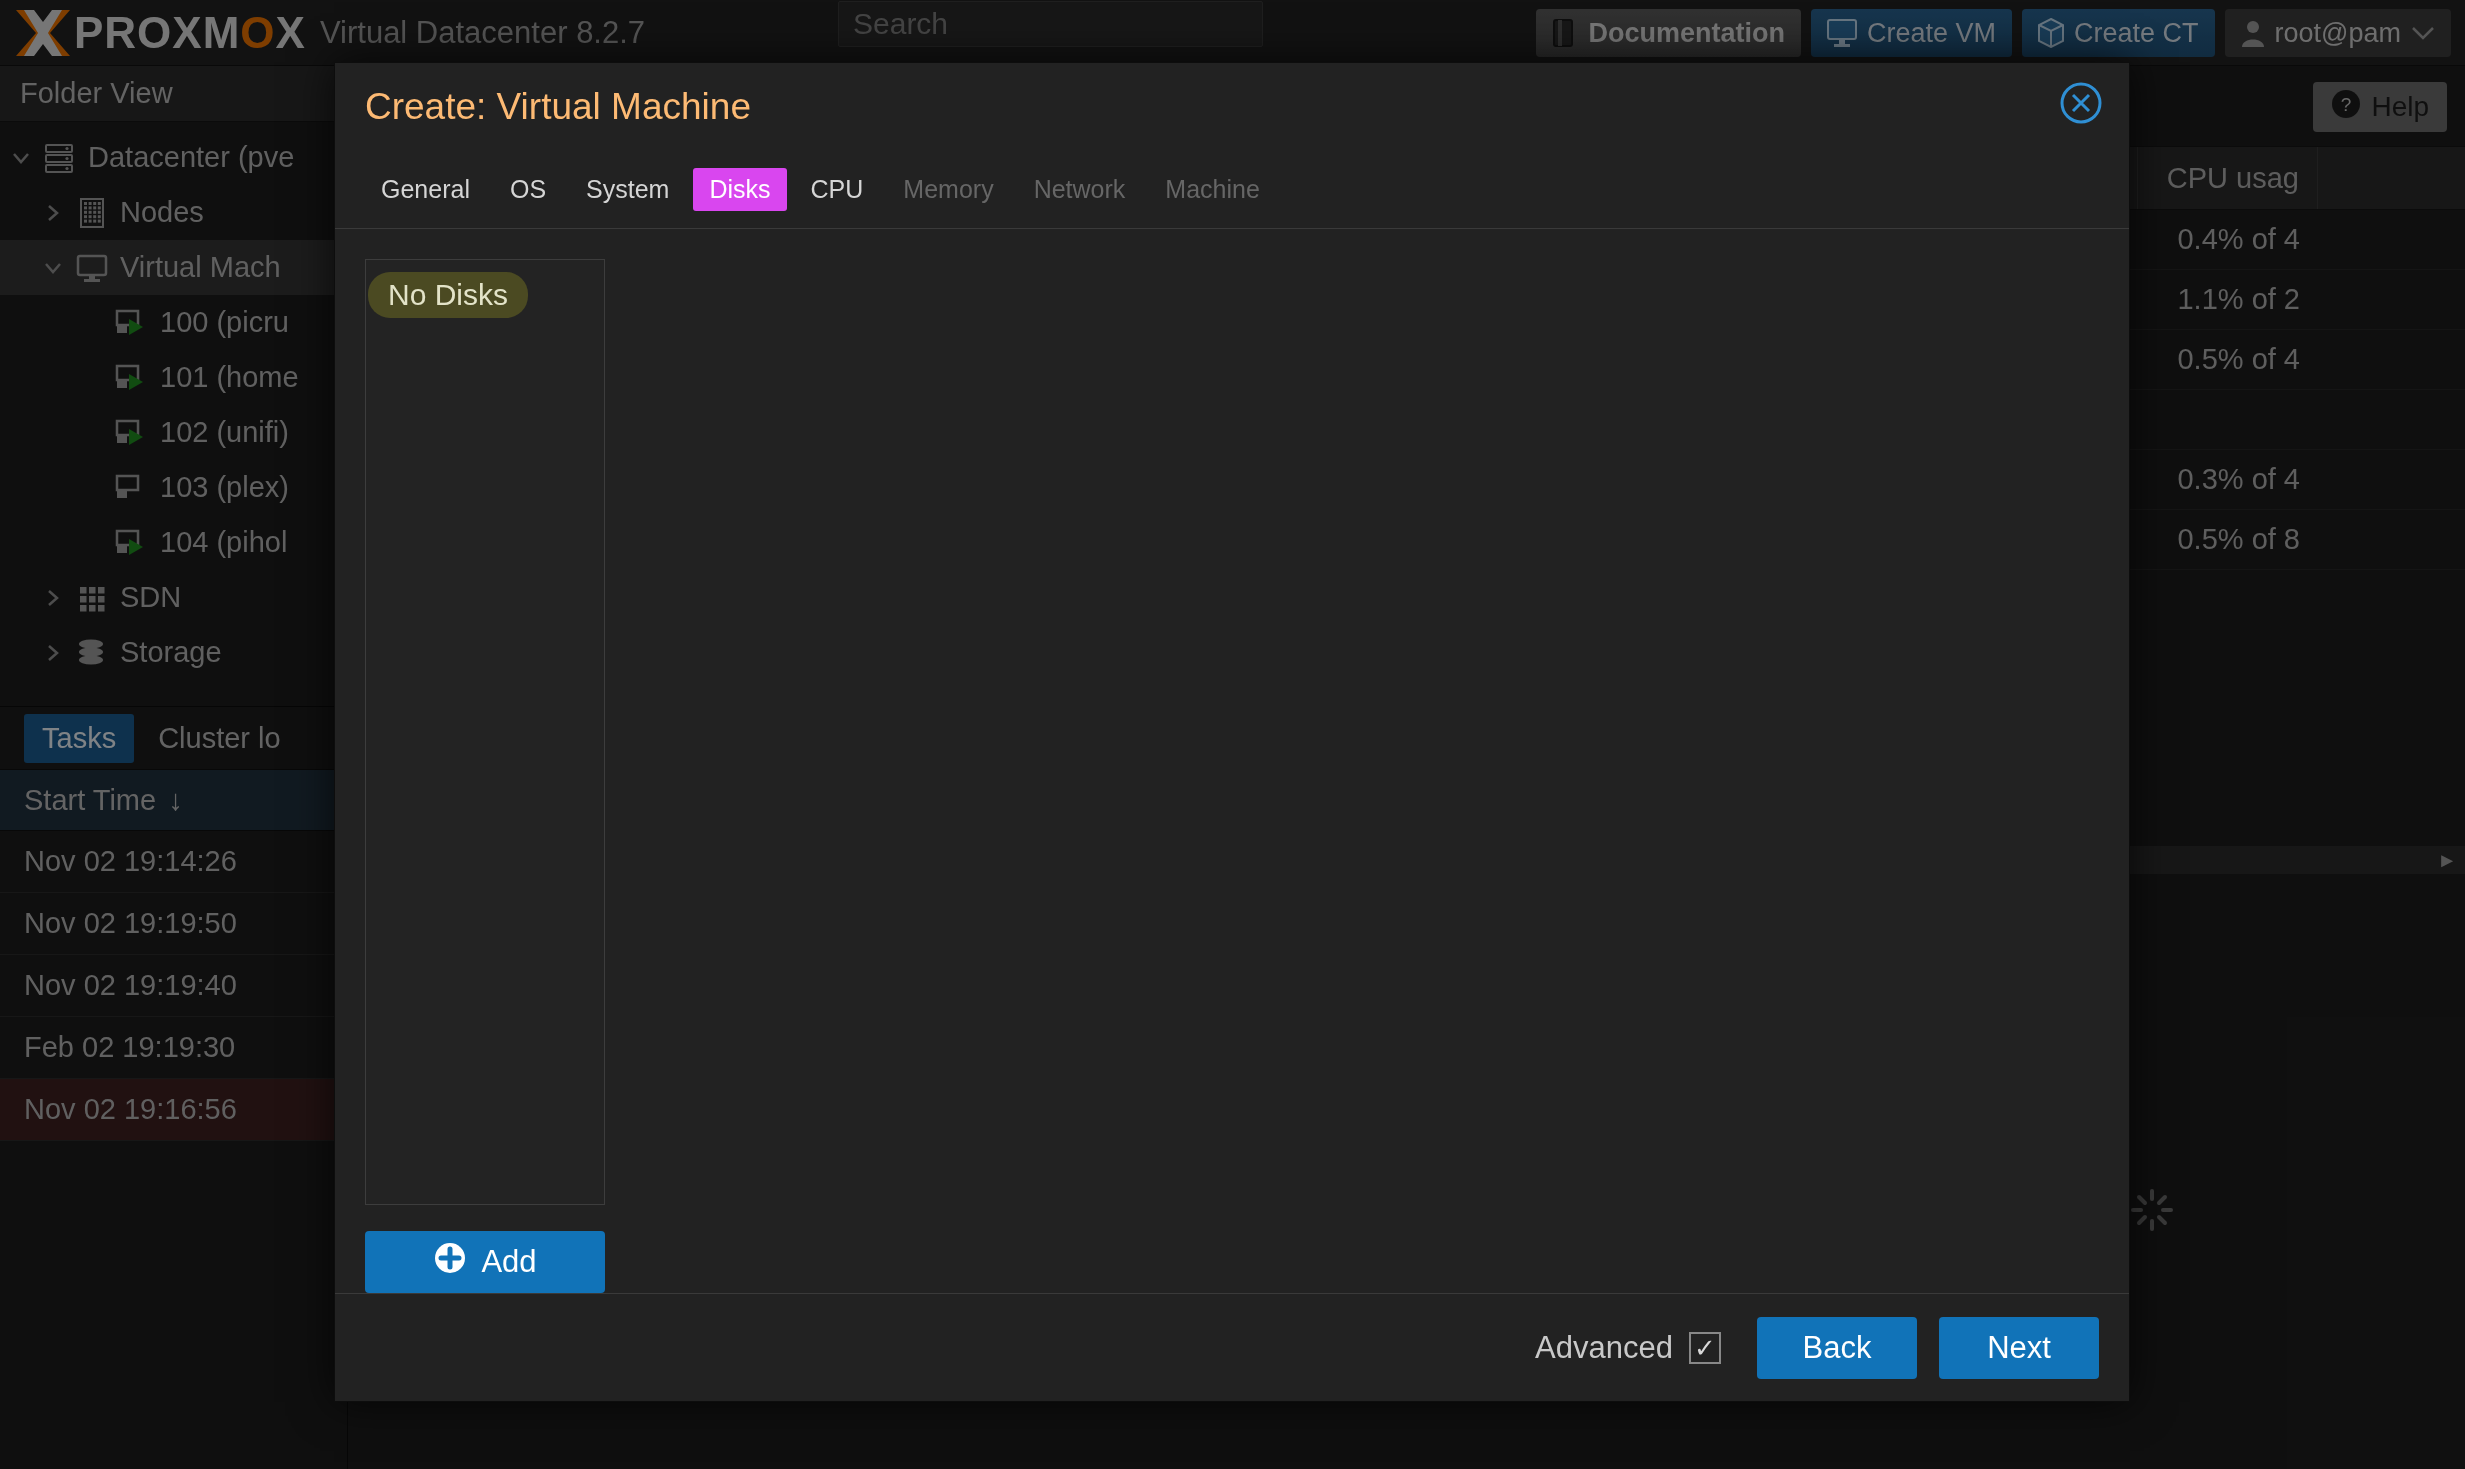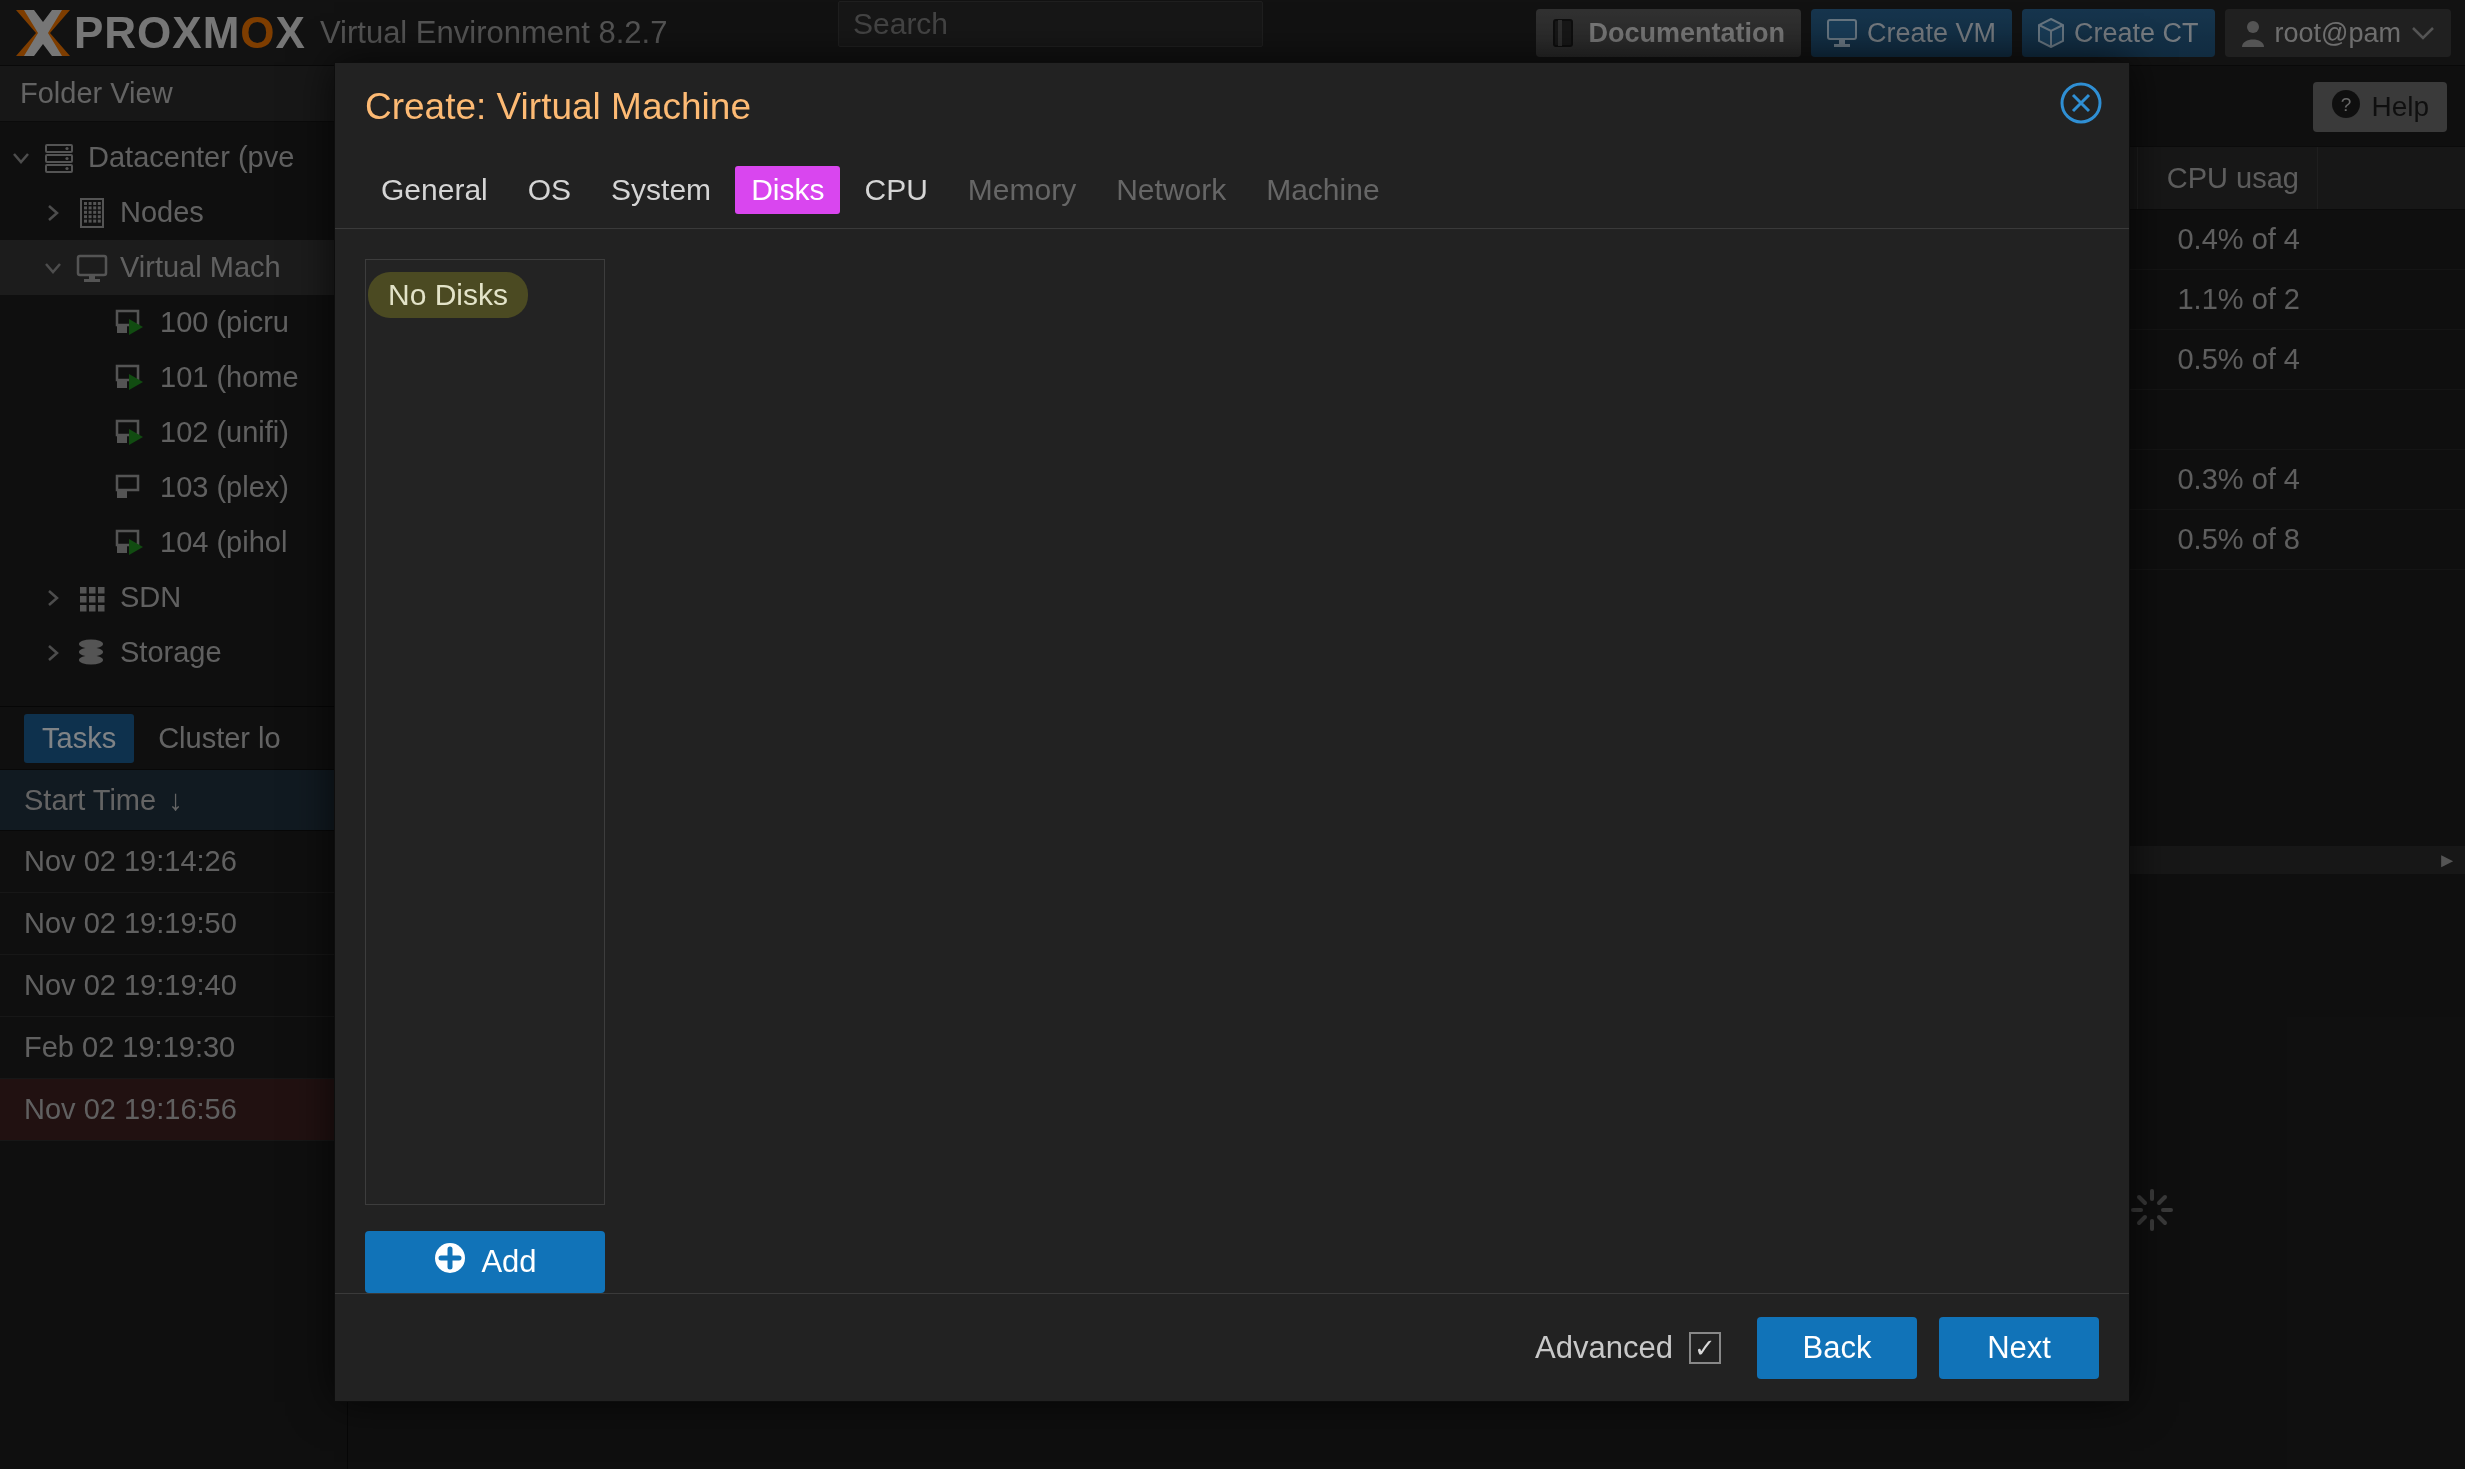--- a/index.html
+++ b/index.html
@@ -140,21 +140,21 @@
     height: 88px; display: flex; align-items: center; padding: 0 28px 0 30px;
     position: relative;
   }
   .modal-title { color: #fdba74; font-size: 37px; }
   .modal-close { position: absolute; right: 26px; top: 18px; cursor: pointer; }
   .tabbar {
     height: 78px; display: flex; align-items: center; padding-left: 30px; gap: 8px;
     border-bottom: 1px solid #3a3a3a;
   }
   .mtab {
-    font-size: 30px; color: #d5d5d5; padding: 7px 16px; border-radius: 3px; white-space: nowrap;
+    font-size: 25px; color: #d5d5d5; padding: 7px 16px; border-radius: 3px; white-space: nowrap;
   }
   .mtab.active { background: #d946ef; color: #ffffff; }
   .mtab.disabled { color: #666666; }
   .modal-body { flex: 1; display: flex; padding: 30px 30px 0 30px; position: relative; }
   .disk-col { width: 240px; display: flex; flex-direction: column; }
   .disk-list {
     flex: 1; border: 1px solid #3d3d3d; background: #232323; padding: 12px 0 0 0;
   }
   .nodisk {
     display: inline-block; background: #4b4a22; color: #e3e3c8;
@@ -192,21 +192,21 @@
   <div class="topbar">
     <div class="logo">
       <span class="logo-x">
         <svg width="58" height="50" viewBox="0 0 58 50">
           <path d="M2 2 L16 2 L29 19 L42 2 L56 2 L36 25 L56 48 L42 48 L29 31 L16 48 L2 48 L22 25 Z" fill="#e57000"></path>
           <path d="M10 2 L20 2 L29 14 L38 2 L48 2 L34 25 L48 48 L38 48 L29 36 L20 48 L10 48 L24 25 Z" fill="#d8d8d8"></path>
         </svg>
       </span>
       <span class="logo-word"><span>PROXM</span><span class="o1">O</span><span>X</span></span>
     </div>
-    <div class="ve-title">Virtual Environment 8.2.7</div>
+    <div class="ve-title">Virtual Datacenter 8.2.7</div>
 
     <div class="search-box">
       <span class="ph">Search</span>
     </div>
 
     <div class="hdr-btns">
       <div class="hbtn grey">
         <span>
           <svg width="26" height="30" viewBox="0 0 26 30">
               <rect x="2" y="2" width="18" height="26" rx="2" fill="#2b2b2b" stroke="#1a1a1a" stroke-width="2"></rect>

